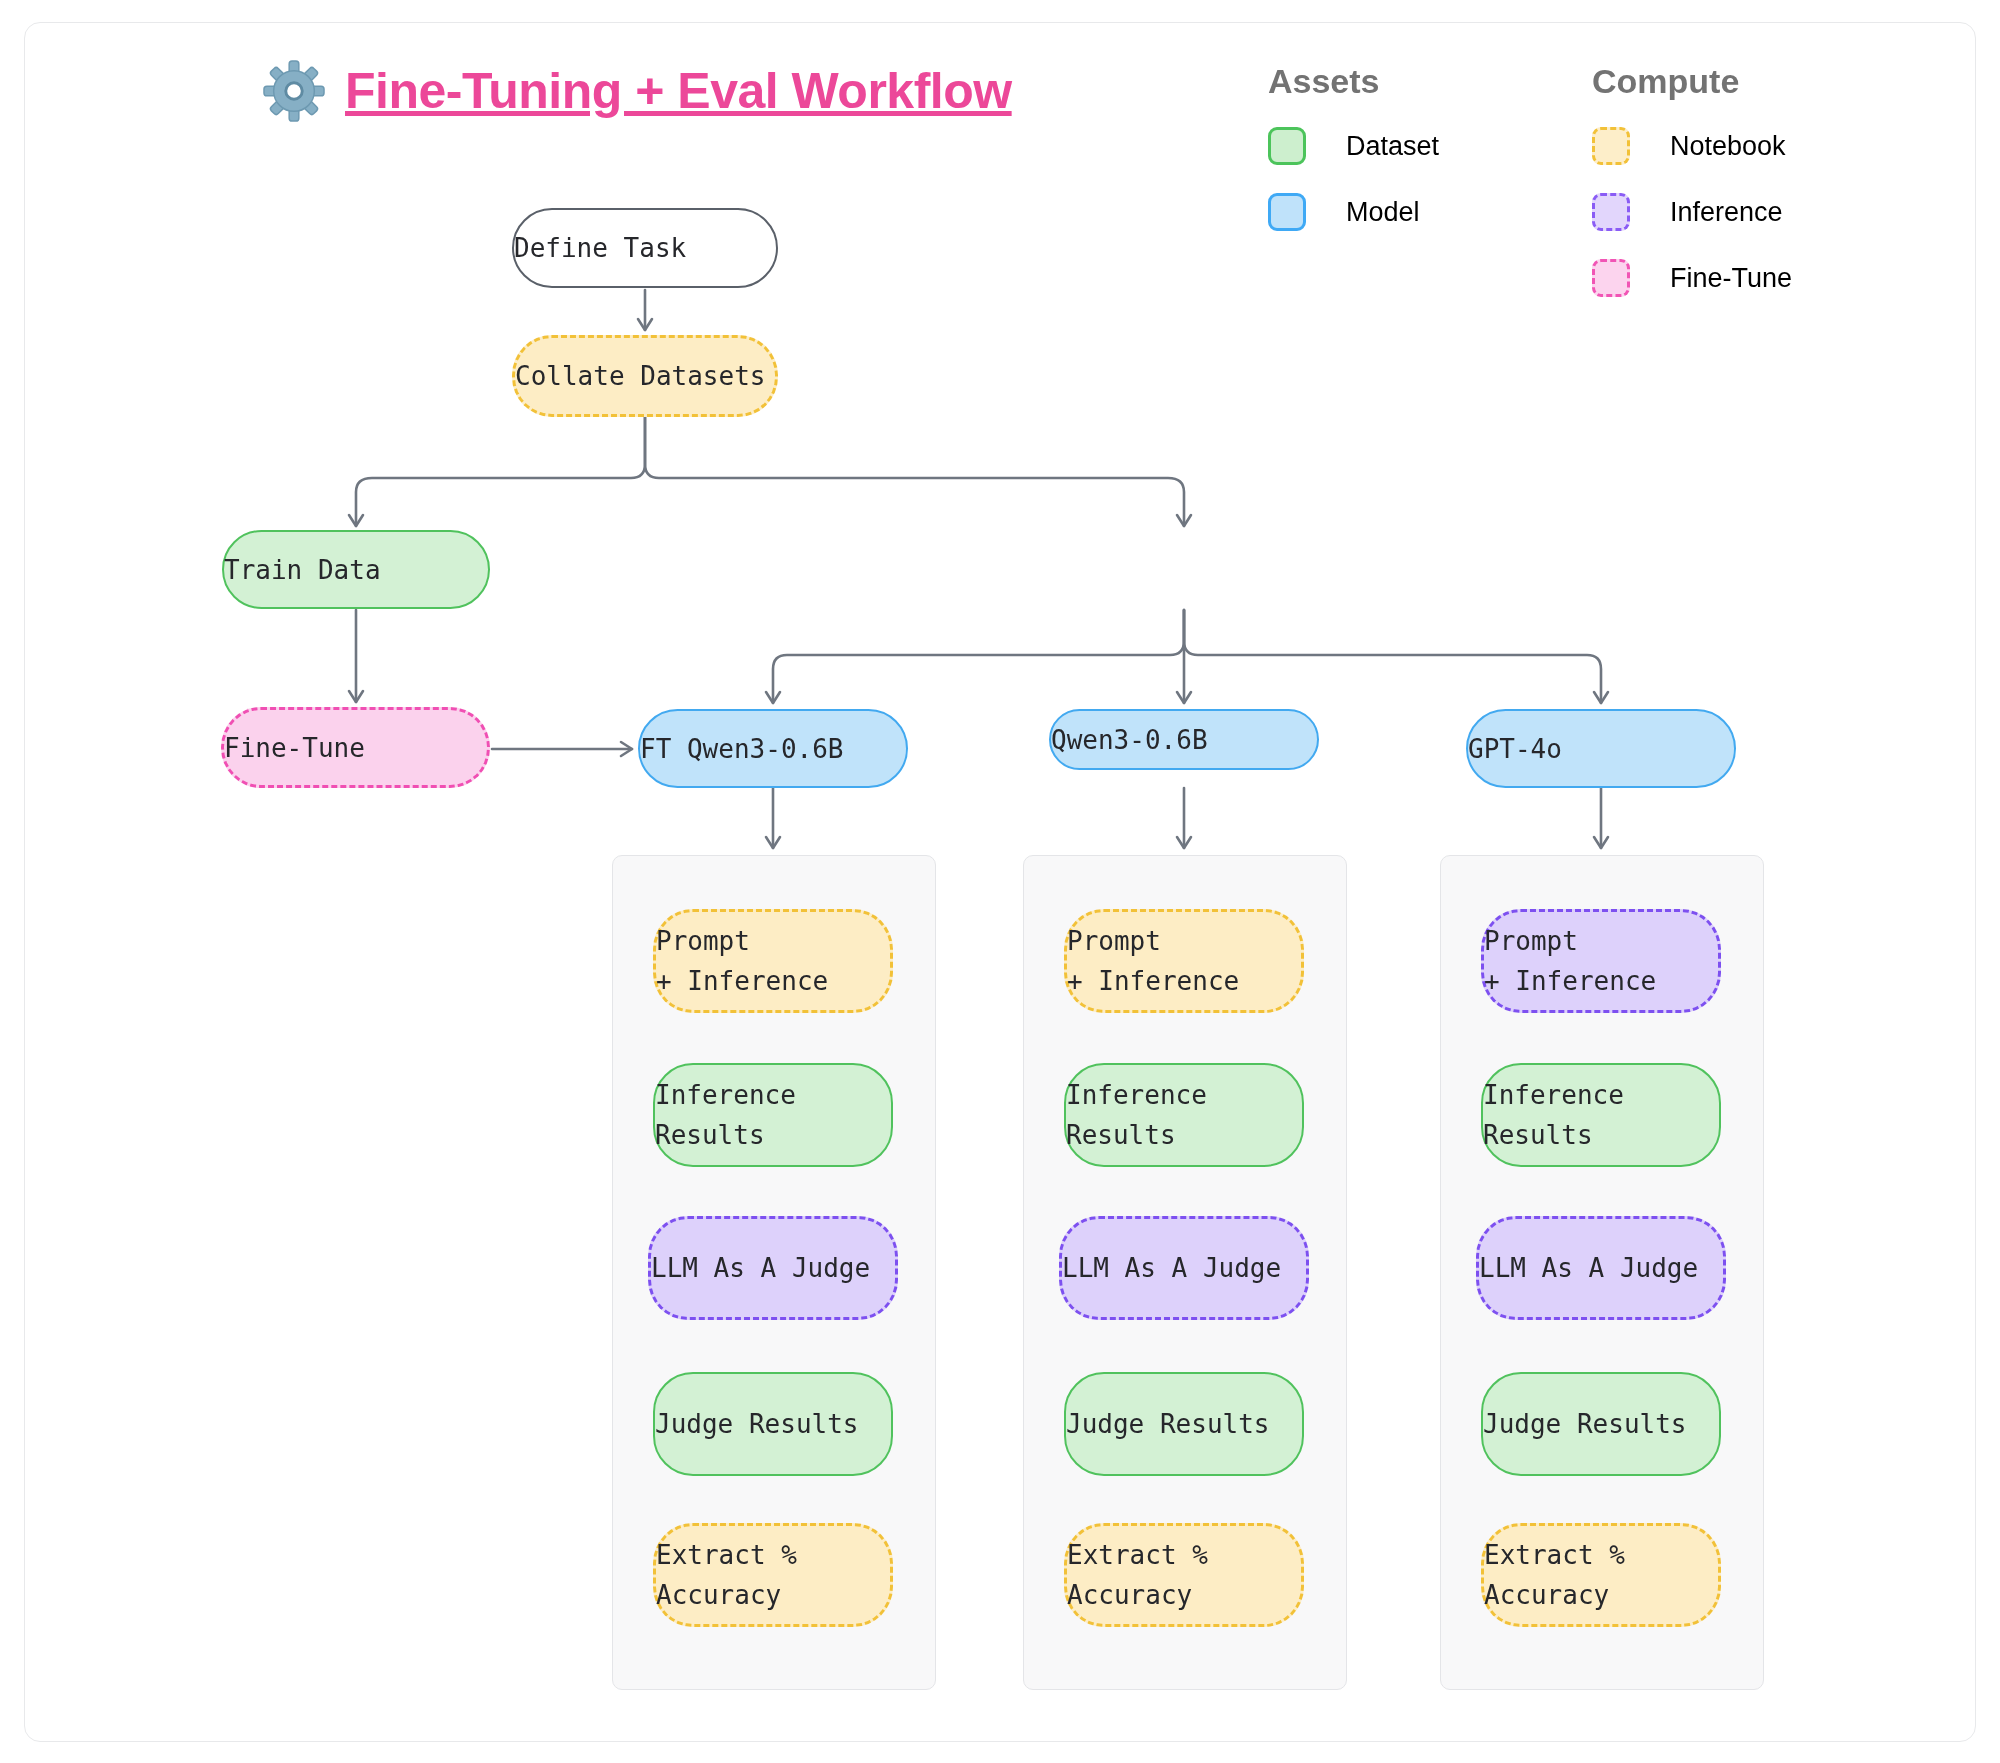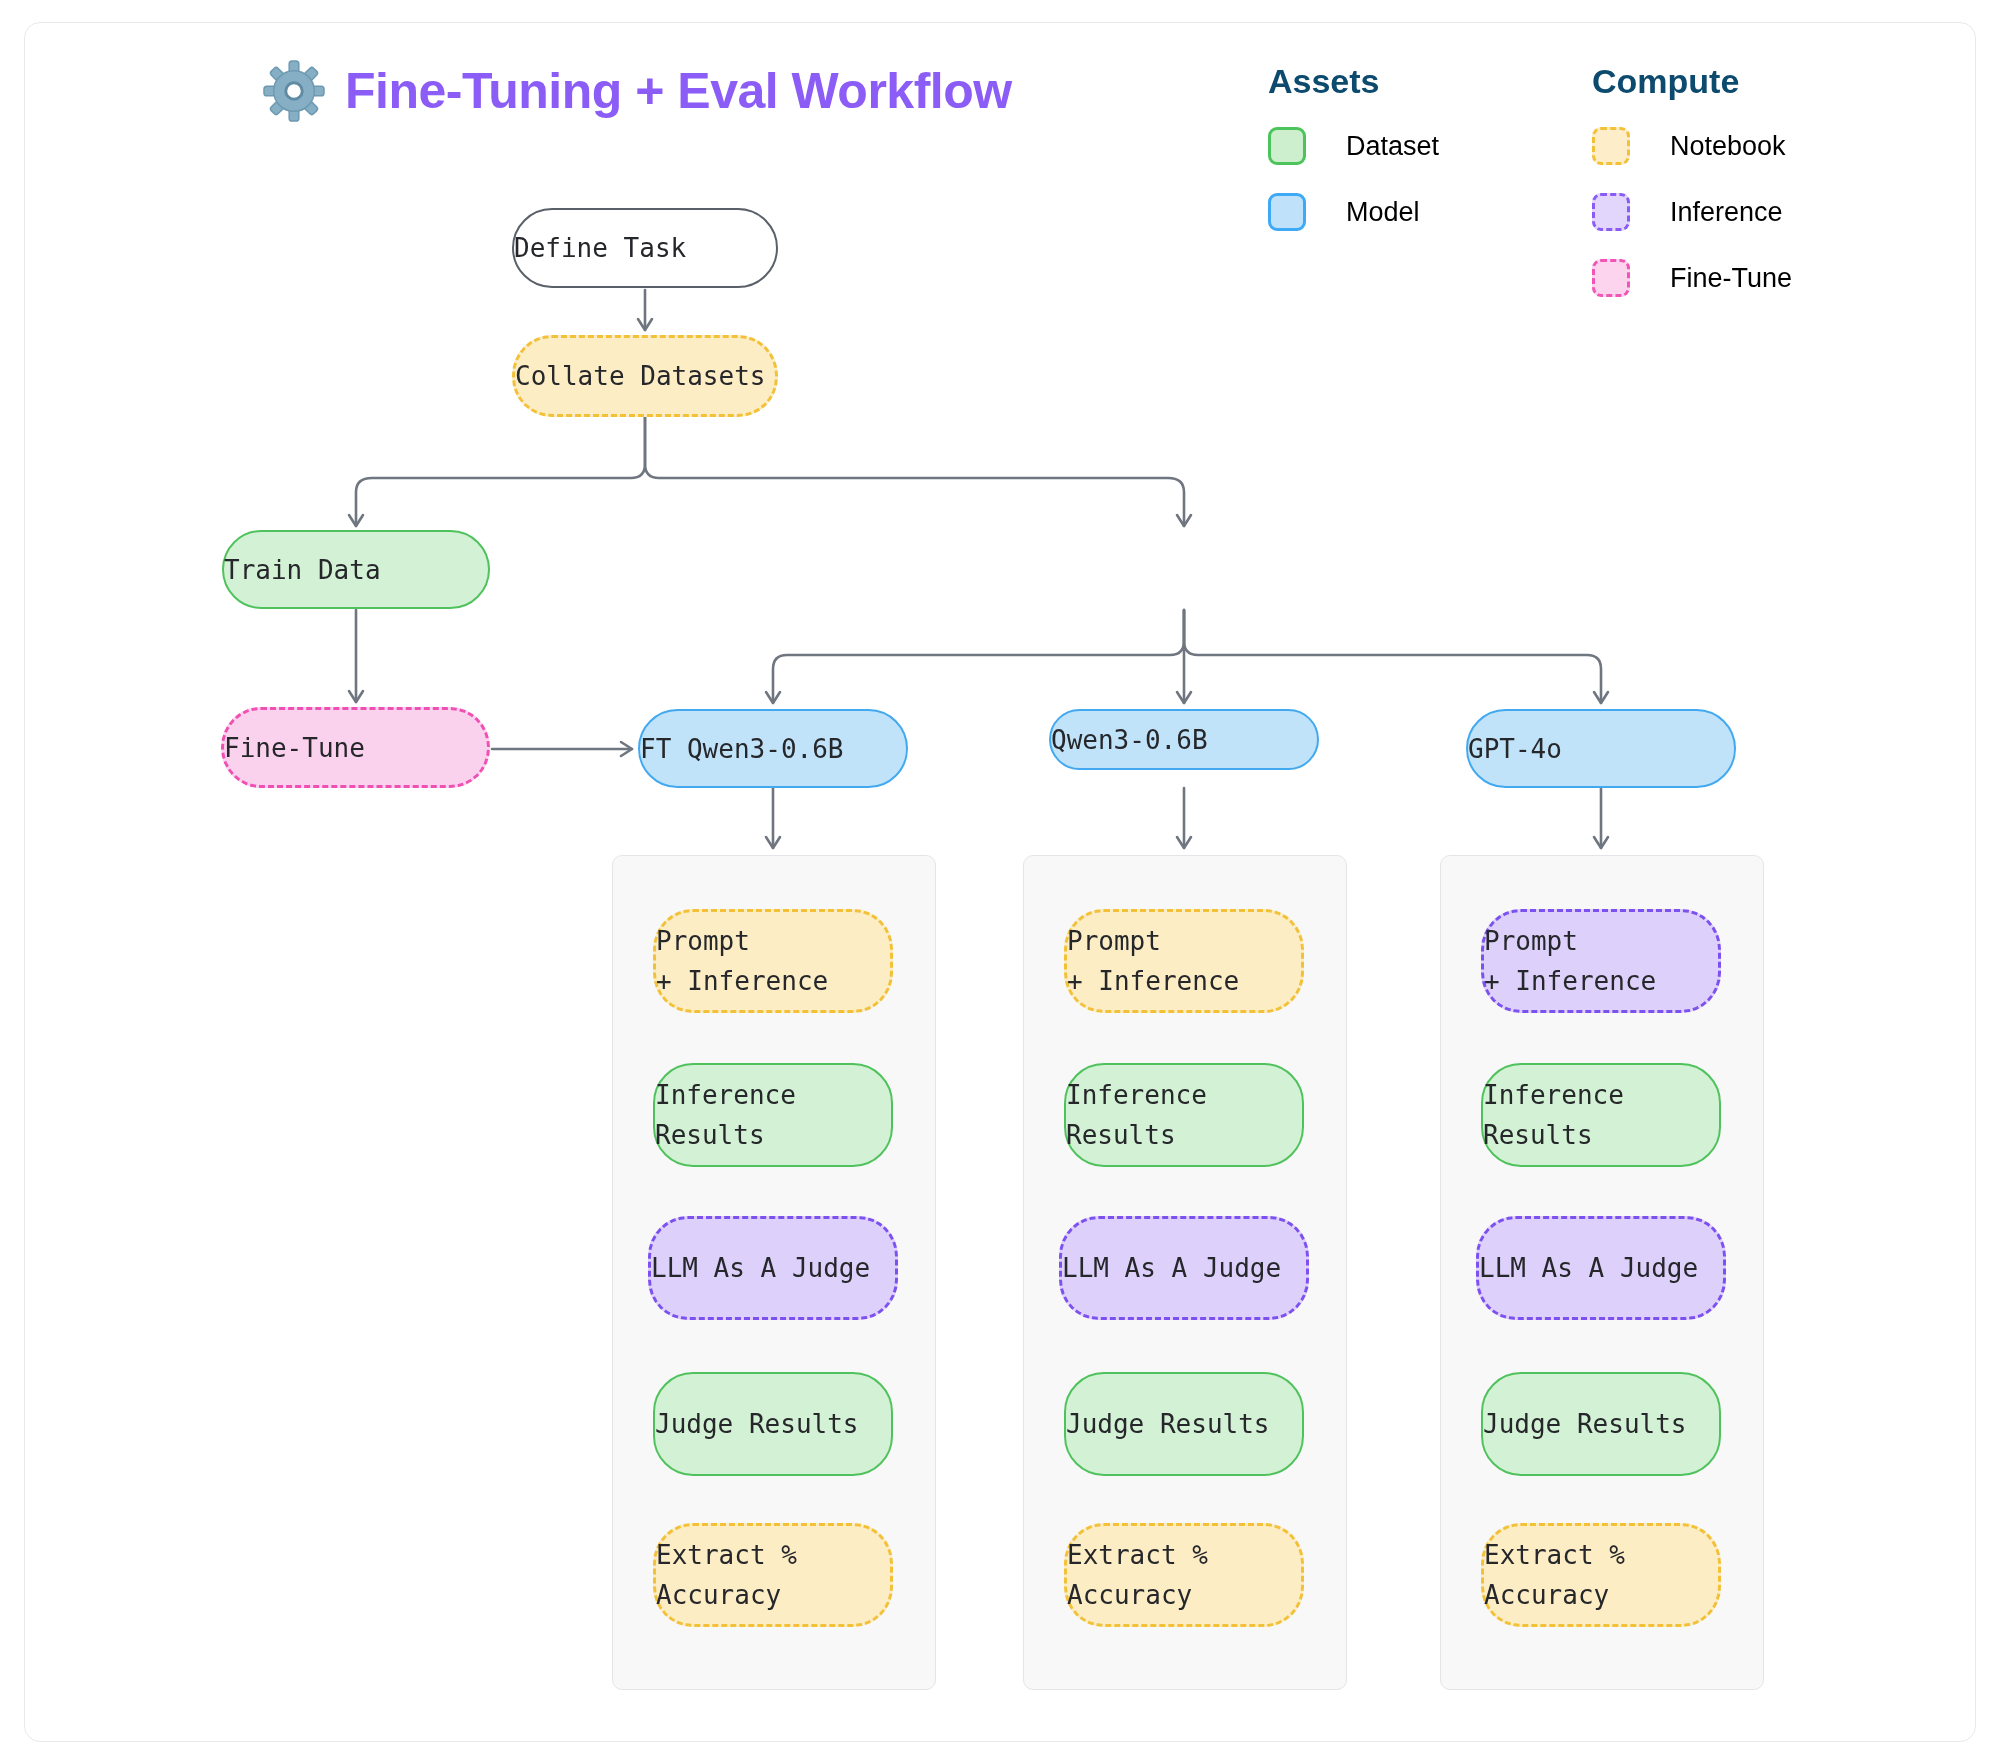--- a/index.html
+++ b/index.html
@@ -4,26 +4,26 @@
 <style>
   html,body{margin:0;padding:0;background:#ffffff;}
   #stage{position:relative;width:2000px;height:1763px;background:#fff;overflow:hidden;
          font-family:"Liberation Sans",sans-serif;}
   #card{position:absolute;left:24px;top:22px;width:1950px;height:1718px;background:#ffffff;
         border:1.5px solid #e8e9eb;border-radius:16px;}
   
   #edges{position:absolute;left:0;top:0;width:2000px;height:1763px;pointer-events:none;}
   
   #title{position:absolute;left:263px;top:60px;display:flex;align-items:center;gap:20px;}
-  #title .t{font-size:50px;font-weight:700;color:#8b5cf6;letter-spacing:-0.5px;}
+  #title .t{font-size:50px;font-weight:700;color:#ec4899;letter-spacing:-0.5px;text-decoration:underline;}
   
   .legend{position:absolute;top:62px;}
   #legend-assets{left:1268px;}
   #legend-compute{left:1592px;}
-  .legend h3{margin:0 0 25px 0;font-size:34px;font-weight:600;color:#0c4a6e;}
+  .legend h3{margin:0 0 25px 0;font-size:34px;font-weight:600;color:#737373;}
   #legend-compute h3{}
   .lrow{display:flex;align-items:center;gap:40px;height:40px;margin-bottom:26px;}
   .swatch{width:38px;height:38px;border-radius:9px;box-sizing:border-box;flex:0 0 auto;}
   .lrow .lbl{font-size:27px;color:#000000;}
   
   .node{position:absolute;display:flex;flex-direction:column;align-items:flex-start;justify-content:center;
         box-sizing:border-box;border-radius:40px;text-align:center;
         font-family:"DejaVu Sans Mono","Liberation Mono",monospace;
         font-size:26px;font-weight:500;color:#26272b;line-height:40px;}
   .n-white   {background:#ffffff;border:2.5px solid #5a6069;}

